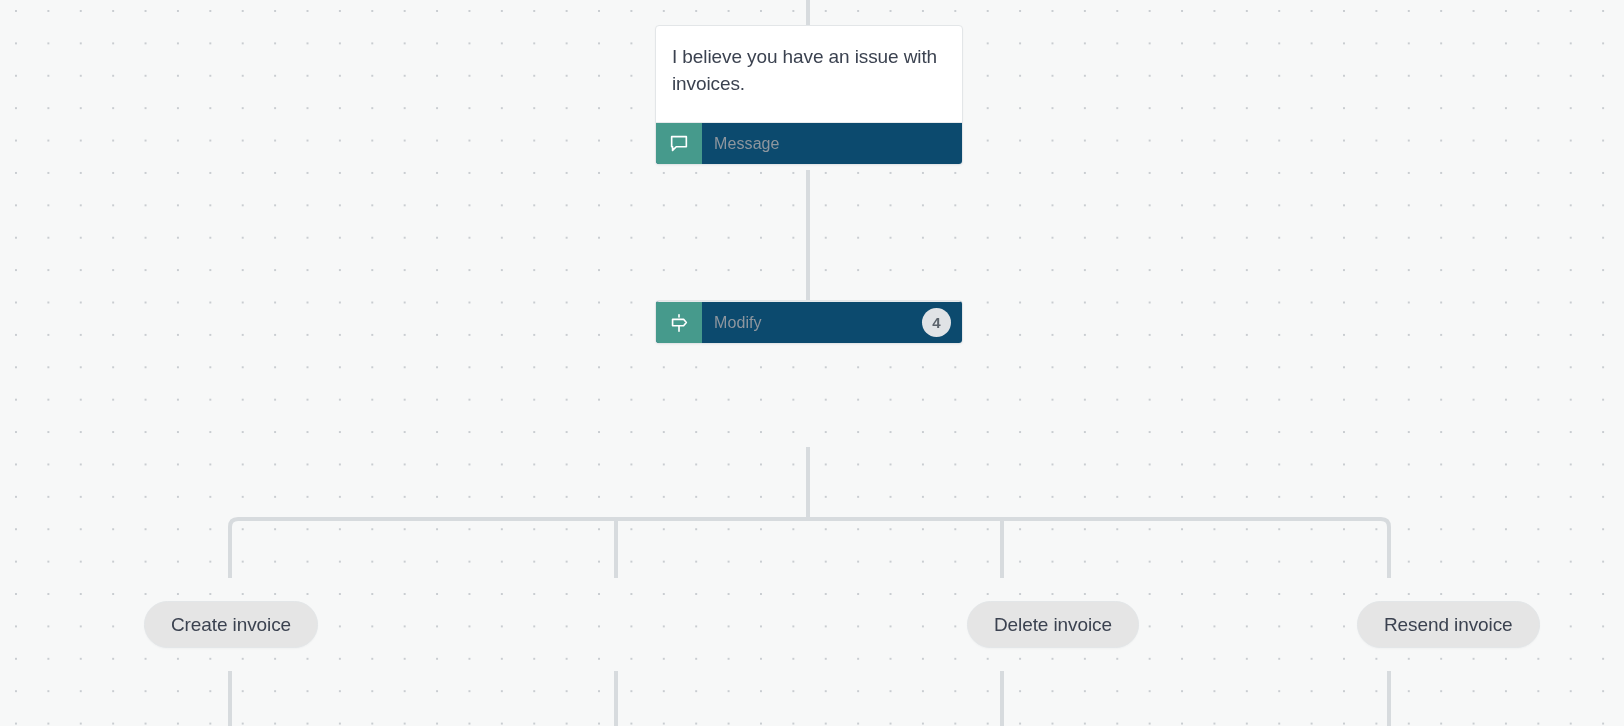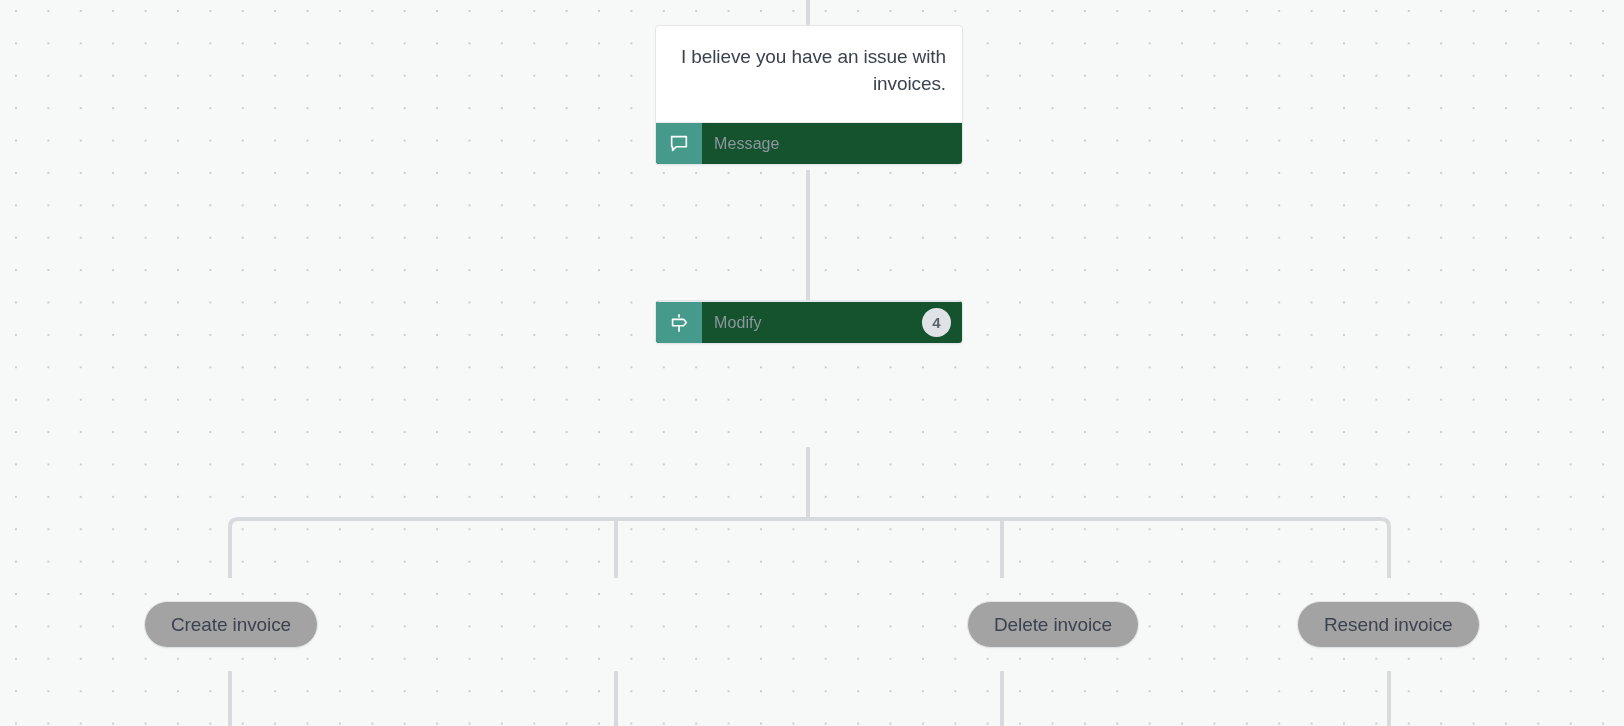--- a/index.html
+++ b/index.html
@@ -19,21 +19,20 @@
     background-size:32.4px 32.4px;
     background-position:15px 10px;
     position:relative;
   }
 
   #canvas {
     position:absolute;
     inset:0;
     width:1382px;
     height:726px;
-    text-align:right;
   }
 
   
   #connectors {
     position:absolute;
     left:0; top:0;
     width:1624px;
     height:726px;
     pointer-events:none;
   }
@@ -57,21 +56,21 @@
     letter-spacing:-0.1px;
   }
 
   .node-body-msg { min-height:96px; }
   .node-body-opt { min-height:100px; }
 
   .node-footer {
     display:flex;
     align-items:stretch;
     border-top:1px solid #e7eaec;
-    background:#14532d;
+    background:#0c4a6e;
     height:42px;
   }
 
   .node-icon {
     width:46px;
     min-width:46px;
     background:#469a8c;
     display:flex;
     align-items:center;
     justify-content:center;
@@ -100,21 +99,21 @@
     font-weight:bold;
     display:flex;
     align-items:center;
     justify-content:center;
   }
 
   
   .option-pill {
     position:absolute;
     height:47px;
-    background:#a3a3a3;
+    background:#e5e5e5;
     border:1px solid #e3e6e8;
     border-radius:24px;
     display:flex;
     align-items:center;
     justify-content:center;
     padding:16px 26px;
     font-size:19px;
     color:#3b4250;
     white-space:nowrap;
     box-shadow:0 1px 2px rgba(16,24,40,.03);
@@ -175,17 +174,17 @@
 
   <div class="option-pill" style="left:144px; top:601px;">
     <span>Create invoice</span>
   </div>
 
 
   <div class="option-pill" style="left:967px; top:601px;">
     <span>Delete invoice</span>
   </div>
 
-  <div class="option-pill" style="left:1297px; top:601px;">
+  <div class="option-pill" style="left:1357px; top:601px;">
     <span>Resend invoice</span>
   </div>
 
 </div>
 
 </body></html>

